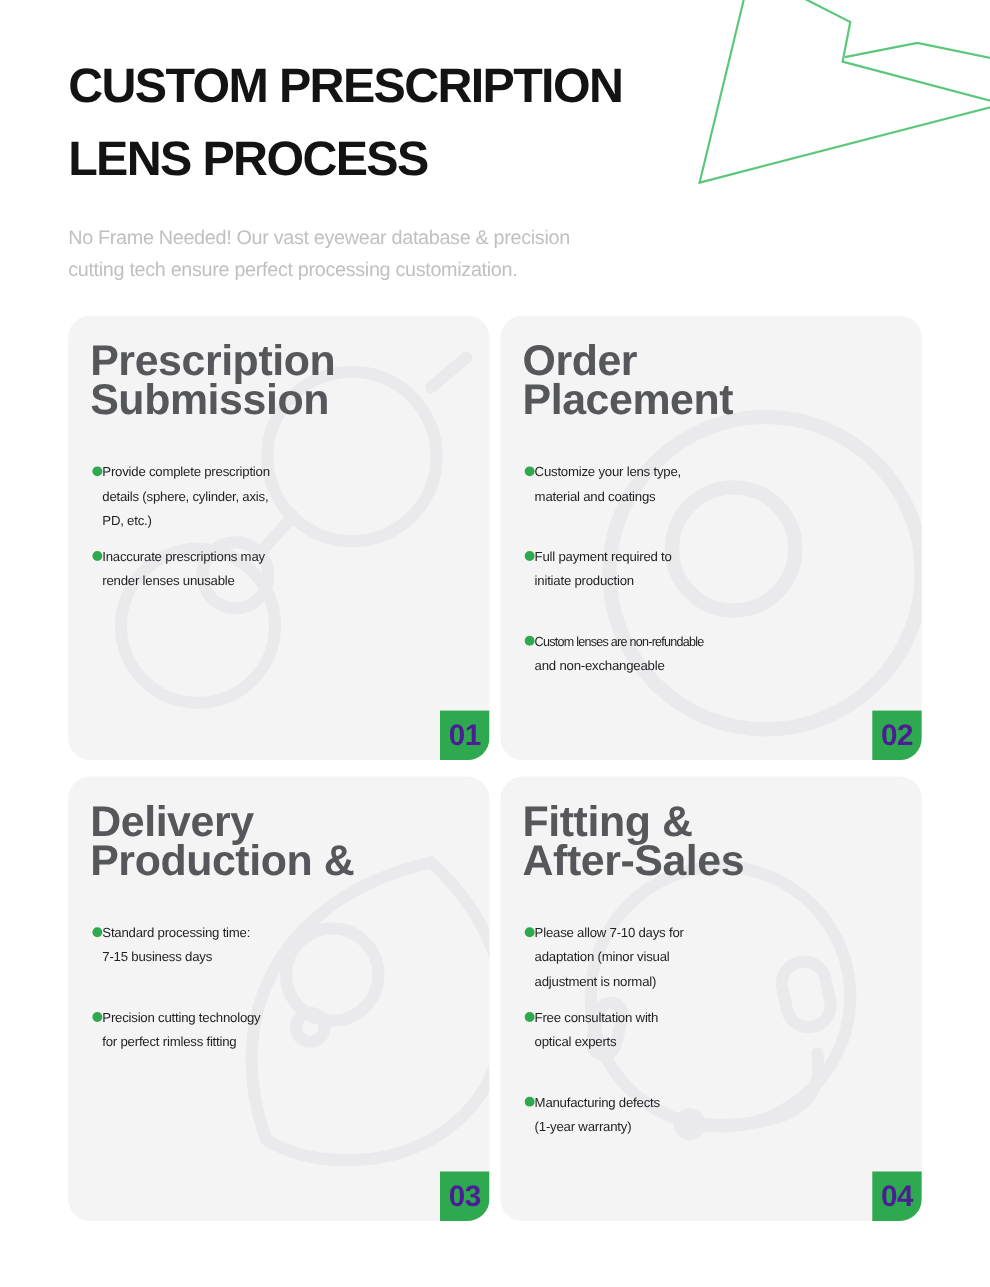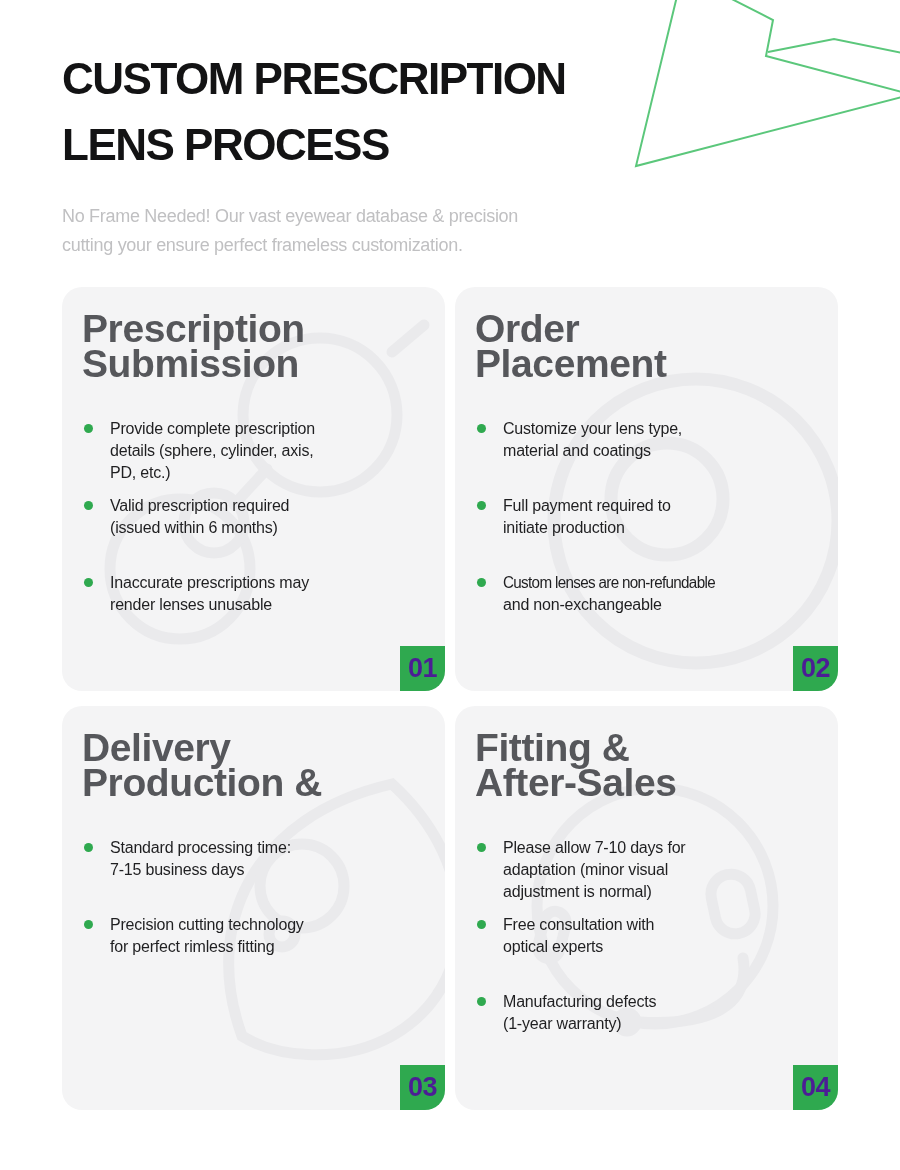--- a/index.html
+++ b/index.html
@@ -83,22 +83,21 @@
     align-items:flex-start;
     min-height:77px;
   }
   .dot{
     flex:none;
     width:9px;height:9px;border-radius:50%;
     background:var(--green);
     margin:6px 0 0 22px;
   }
   .btxt{
-    margin-left:17px;
-    font-size:16px;
+    font-size:12px;
     line-height:22px;
     letter-spacing:-0.2px;
     color:var(--body);
   }
   .bl{display:block;white-space:nowrap;}
   .bl:empty{display:none;}
   .bl.tight{letter-spacing:-0.7px;transform:scaleX(0.95);transform-origin:left center;}
   .badge{
     position:absolute;right:0;bottom:0;z-index:2;
     width:45px;height:45px;
@@ -121,21 +120,21 @@
 
 <div class="page">
 
   <h1>
     <span class="hl">CUSTOM PRESCRIPTION</span>
     <span class="hl">LENS PROCESS</span>
   </h1>
 
   <p class="subtitle">
     <span class="sl">No Frame Needed! Our vast eyewear database &amp; precision</span>
-    <span class="sl">cutting your ensure perfect frameless customization.</span>
+    <span class="sl">cutting tech ensure perfect processing customization.</span>
   </p>
 
   <div class="grid">
 
     <section class="card">
       <svg class="wm" viewBox="0 0 383 404" aria-hidden="true">
         <circle cx="258" cy="128" r="77"></circle>
         <circle cx="118" cy="282" r="70"></circle>
         <circle cx="152" cy="236" r="30"></circle>
         <path d="M205 182 Q 188 200 172 218"></path>
@@ -151,27 +150,20 @@
             <span class="dot"></span>
             <div class="btxt">
               <span class="bl">Provide complete prescription</span>
               <span class="bl">details (sphere, cylinder, axis,</span>
               <span class="bl">PD, etc.)</span>
             </div>
           </li>
           <li>
             <span class="dot"></span>
             <div class="btxt">
-              <span class="bl">Valid prescription required</span>
-              <span class="bl">(issued within 6 months)</span>
-            </div>
-          </li>
-          <li>
-            <span class="dot"></span>
-            <div class="btxt">
               <span class="bl">Inaccurate prescriptions may</span>
               <span class="bl">render lenses unusable</span>
             </div>
           </li>
         </ul>
       </div>
       <div class="badge">01</div>
     </section>
 
     <section class="card">

